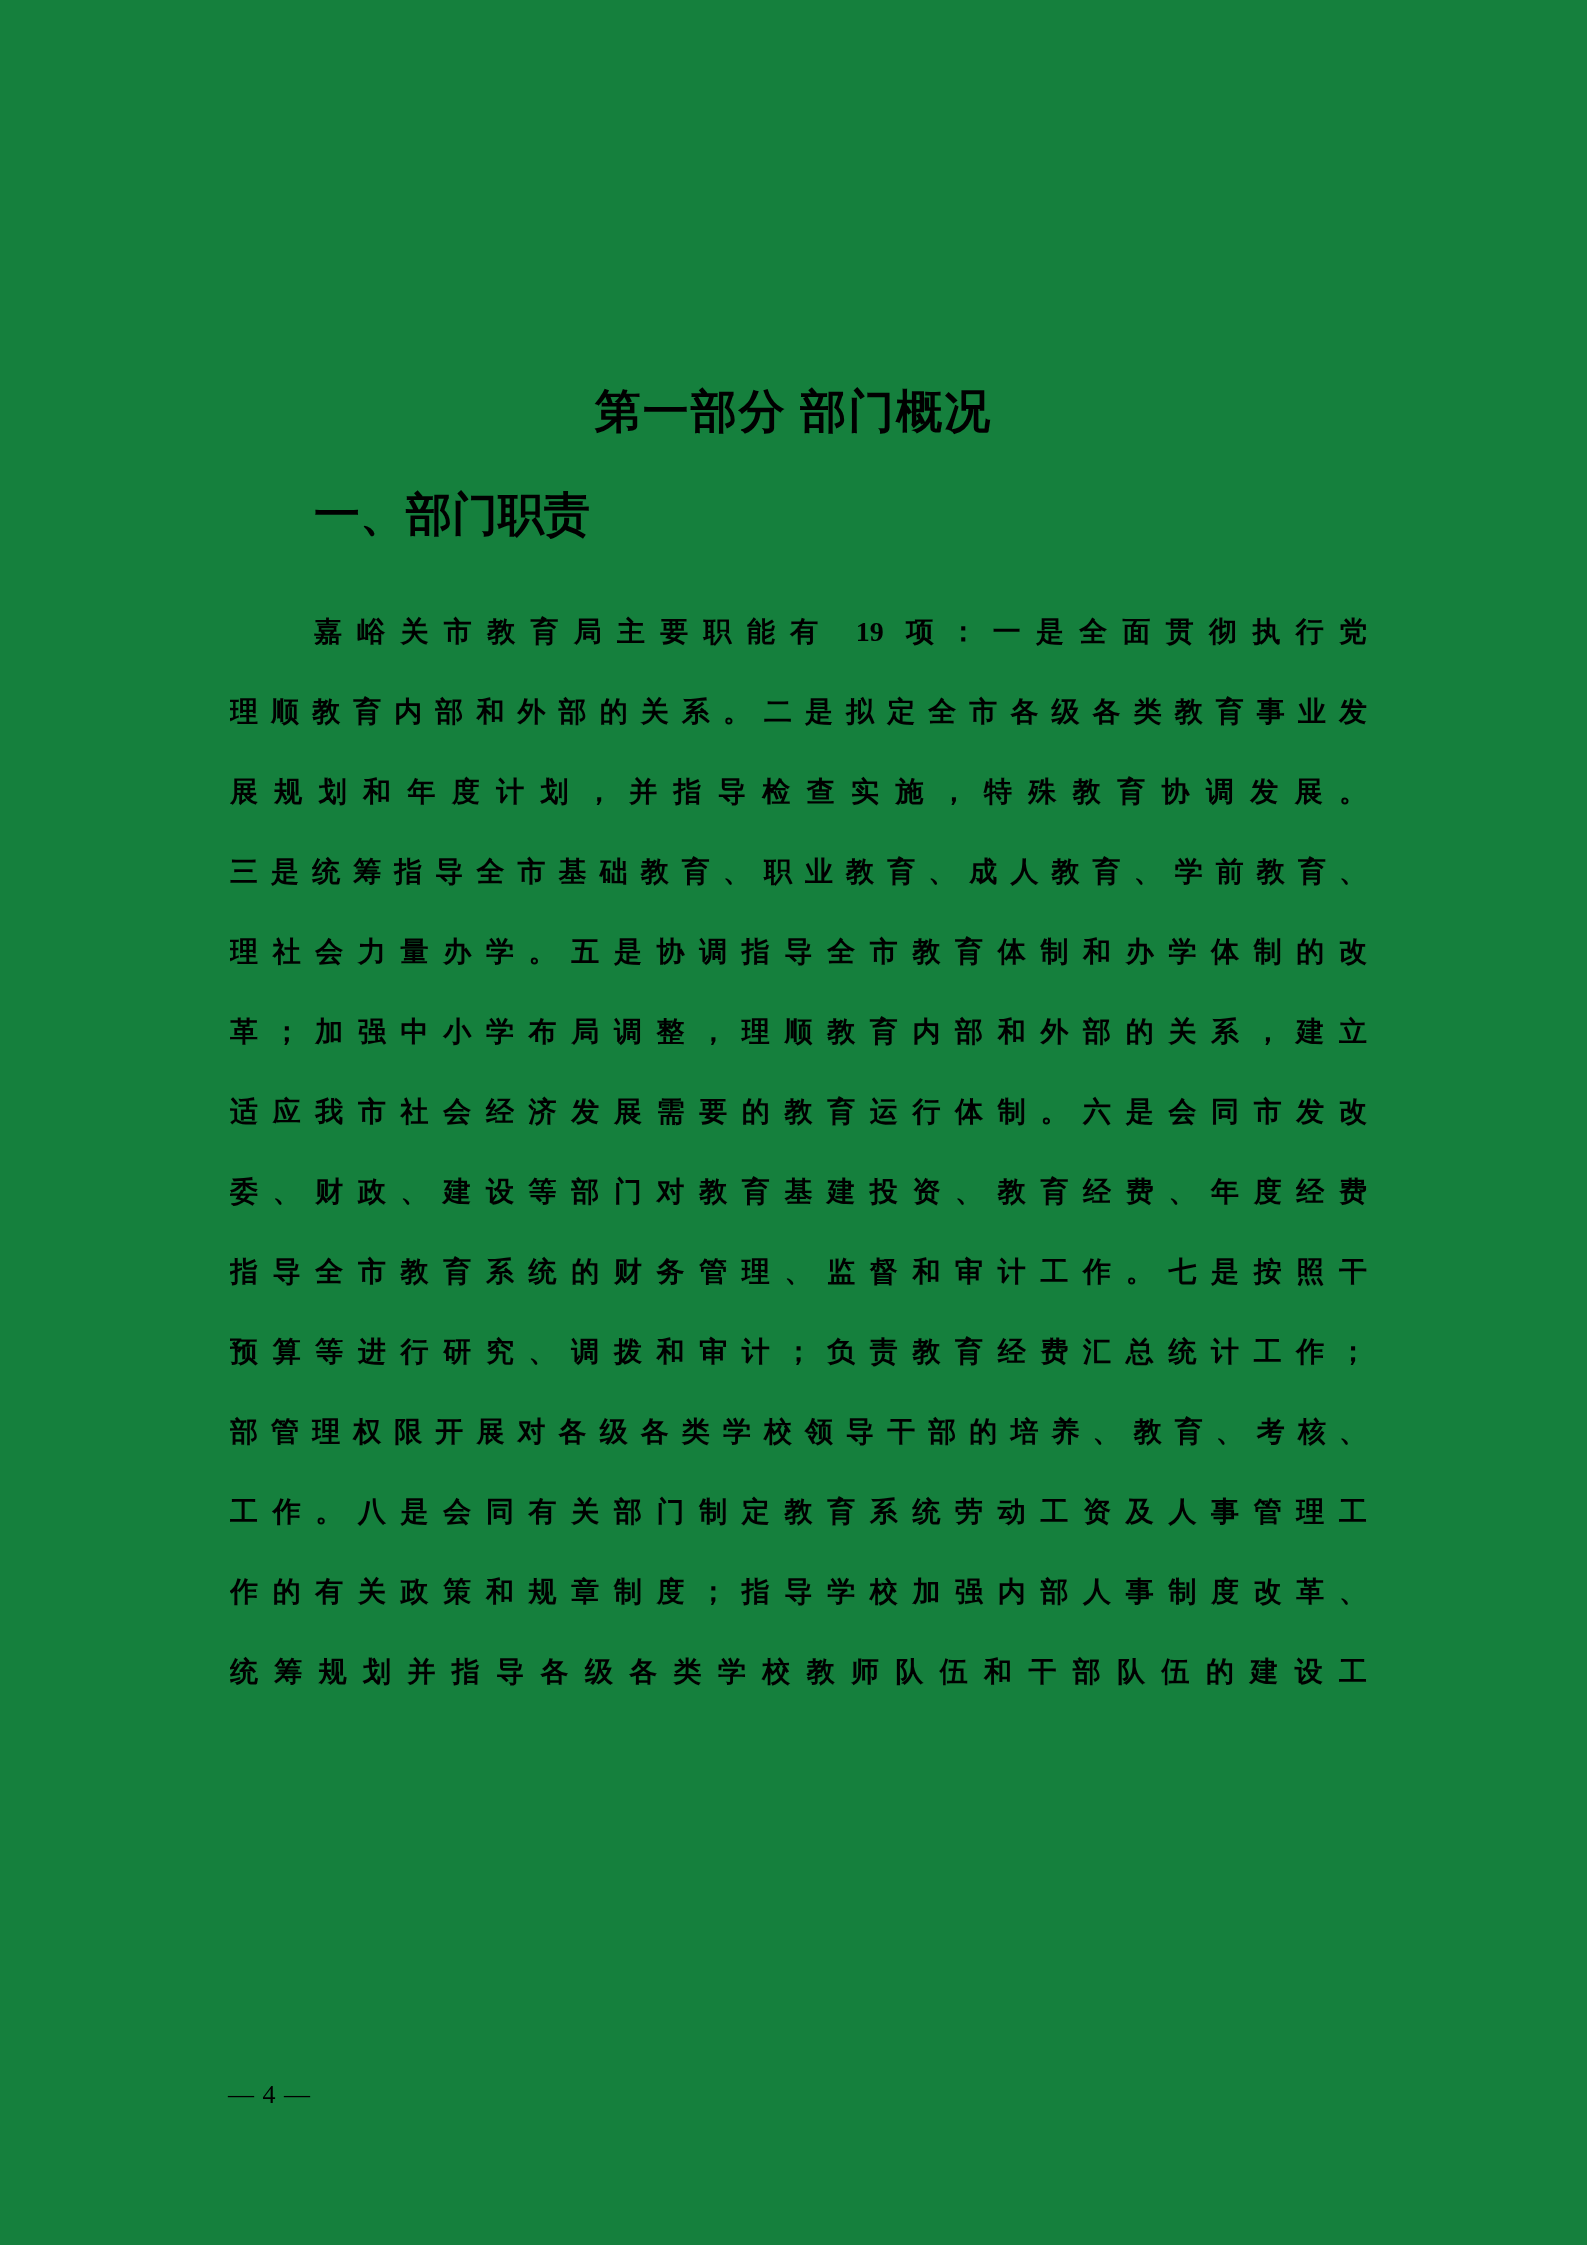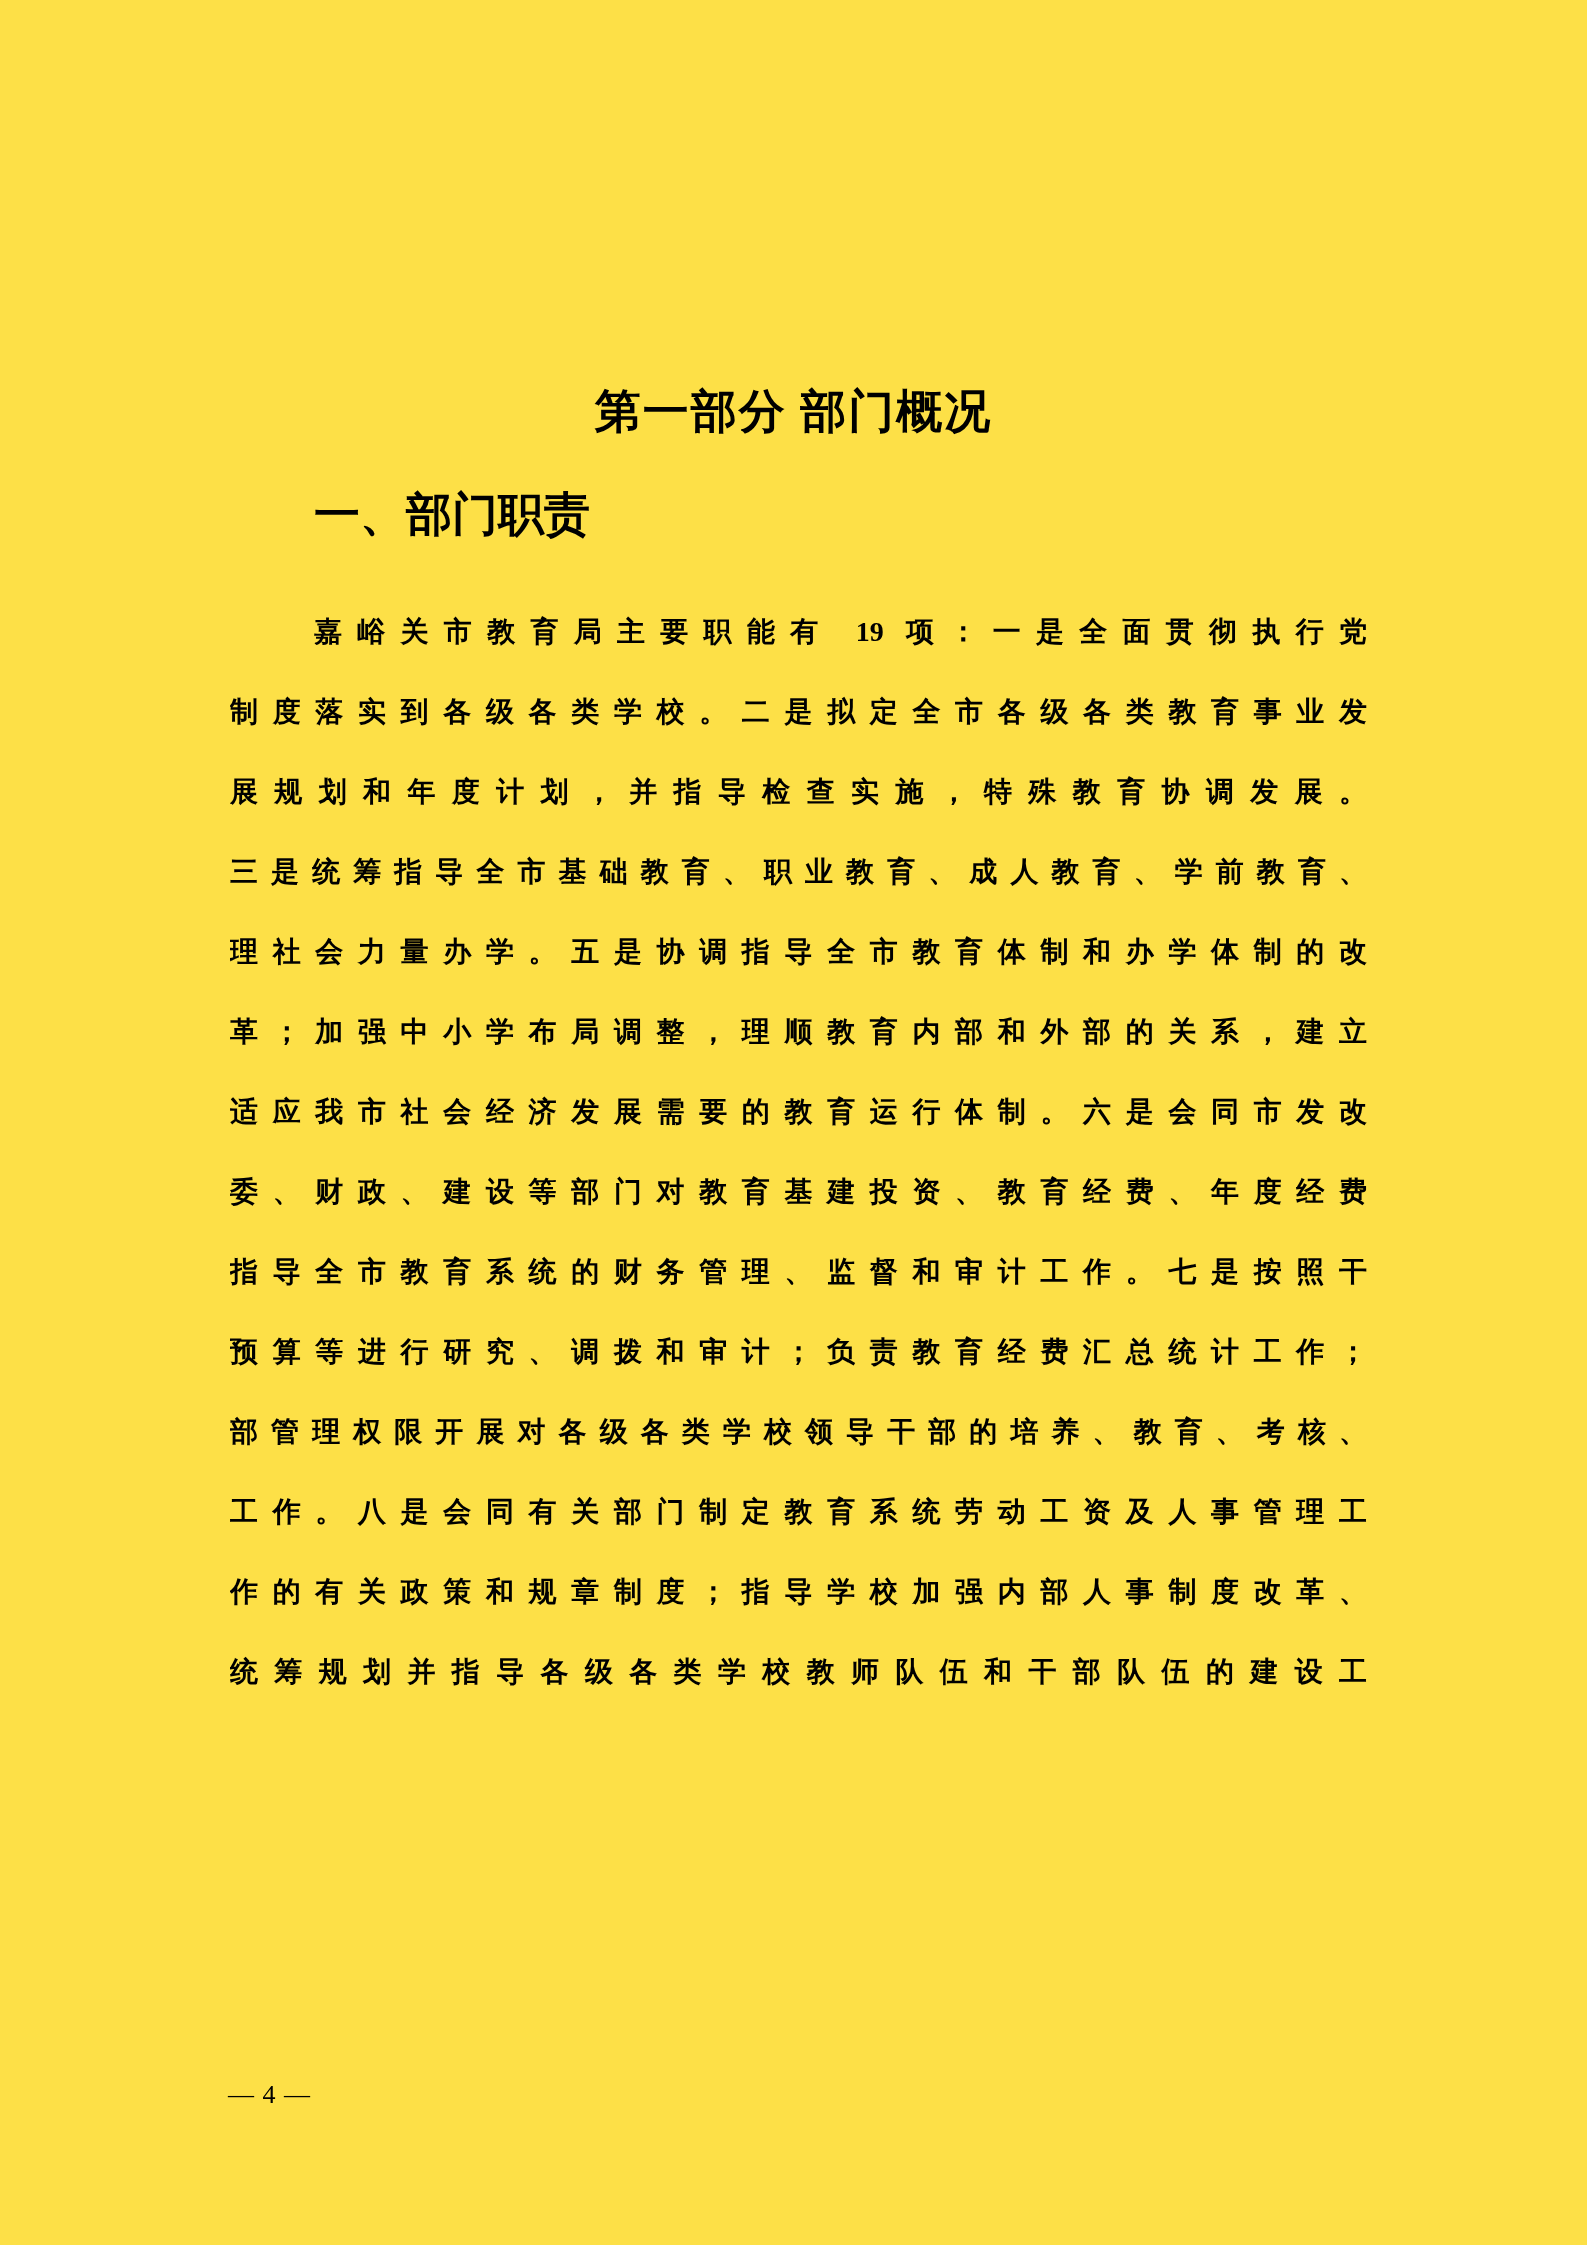--- a/index.html
+++ b/index.html
@@ -4,21 +4,21 @@
 <style>
   html, body {
     margin: 0;
     padding: 0;
     background: #ffffff;
   }
   .page {
     position: relative;
     width: 1587px;
     height: 2245px;
-    background: #fde047;
+    background: #15803d;
     color: #000000;
     overflow: hidden;
   }
   .doc-title {
     position: absolute;
     top: 382px;
     left: 0;
     width: 100%;
     margin: 0;
     text-align: center;
@@ -72,21 +72,21 @@
 <body>
 
 <div class="page">
 
   <h1 class="doc-title">第一部分 部门概况</h1>
 
   <h2 class="section-heading">一、部门职责</h2>
 
   <div class="paragraph">
     <div class="para-line first-line">嘉峪关市教育局主要职能有 19 项：一是全面贯彻执行党</div>
-    <div class="para-line">制度落实到各级各类学校。二是拟定全市各级各类教育事业发</div>
+    <div class="para-line">理顺教育内部和外部的关系。二是拟定全市各级各类教育事业发</div>
     <div class="para-line">展规划和年度计划，并指导检查实施，特殊教育协调发展。</div>
     <div class="para-line">三是统筹指导全市基础教育、职业教育、成人教育、学前教育、</div>
     <div class="para-line">理社会力量办学。五是协调指导全市教育体制和办学体制的改</div>
     <div class="para-line">革；加强中小学布局调整，理顺教育内部和外部的关系，建立</div>
     <div class="para-line">适应我市社会经济发展需要的教育运行体制。六是会同市发改</div>
     <div class="para-line">委、财政、建设等部门对教育基建投资、教育经费、年度经费</div>
     <div class="para-line">指导全市教育系统的财务管理、监督和审计工作。七是按照干</div>
     <div class="para-line">预算等进行研究、调拨和审计；负责教育经费汇总统计工作；</div>
     <div class="para-line">部管理权限开展对各级各类学校领导干部的培养、教育、考核、</div>
     <div class="para-line">工作。八是会同有关部门制定教育系统劳动工资及人事管理工</div>

